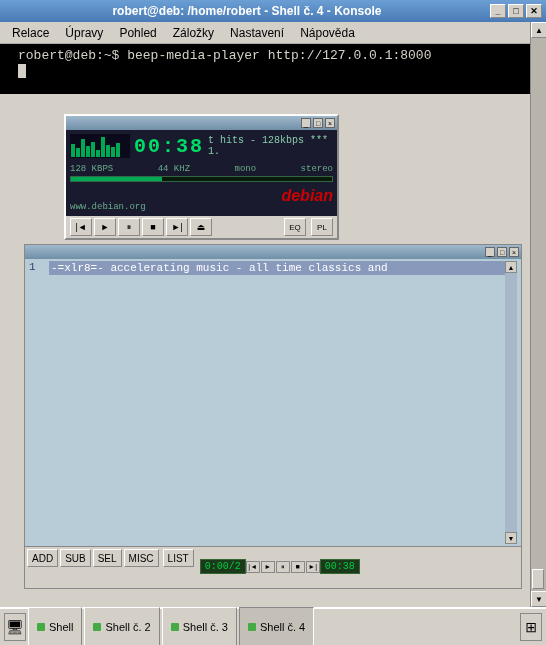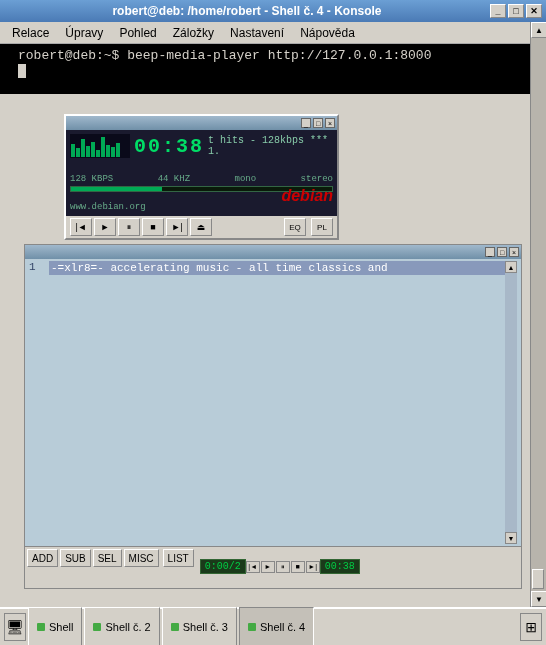--- a/index.html
+++ b/index.html
@@ -195,21 +195,21 @@
     }
     .viz-bar {
       background: #00aa55;
       width: 4px;
     }
     .player-info-row {
       display: flex;
       justify-content: space-between;
       font-size: 9px;
       color: #66aa88;
-      margin-top: 16px;
+      margin-top: 6px;
     }
     .player-progress {
       height: 6px;
       background: #0a1a0a;
       border: 1px solid #336644;
       margin-top: 2px;
     }
     .player-progress-fill {
       height: 100%;
       background: #00aa55;
@@ -524,21 +524,21 @@
       </div>
       <div class="player-info-row">
         <span>128 KBPS</span>
         <span>44 KHZ</span>
         <span>mono</span>
         <span>stereo</span>
       </div>
       <div class="player-progress">
         <div class="player-progress-fill"></div>
       </div>
-      <div style="color:#66aa88;font-size:9px;margin-top:10px;">www.debian.org</div>
+      <div style="color:#66aa88;font-size:9px;margin-top:20px;">www.debian.org</div>
     </div>
     <div class="player-controls-bar">
       <div style="display:flex;gap:2px;">
         <div class="ctrl-btn">|◄</div>
         <div class="ctrl-btn">►</div>
         <div class="ctrl-btn">⏸</div>
         <div class="ctrl-btn">■</div>
         <div class="ctrl-btn">►|</div>
         <div class="ctrl-btn">⏏</div>
       </div>

